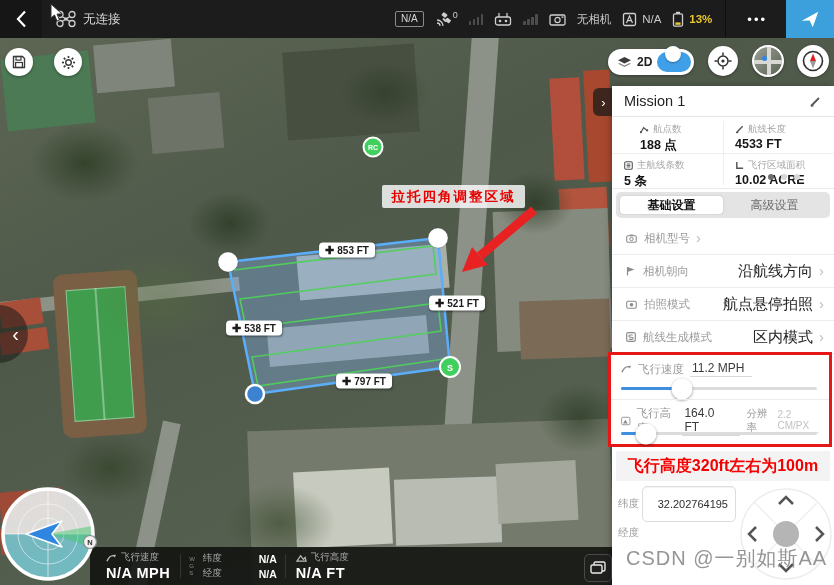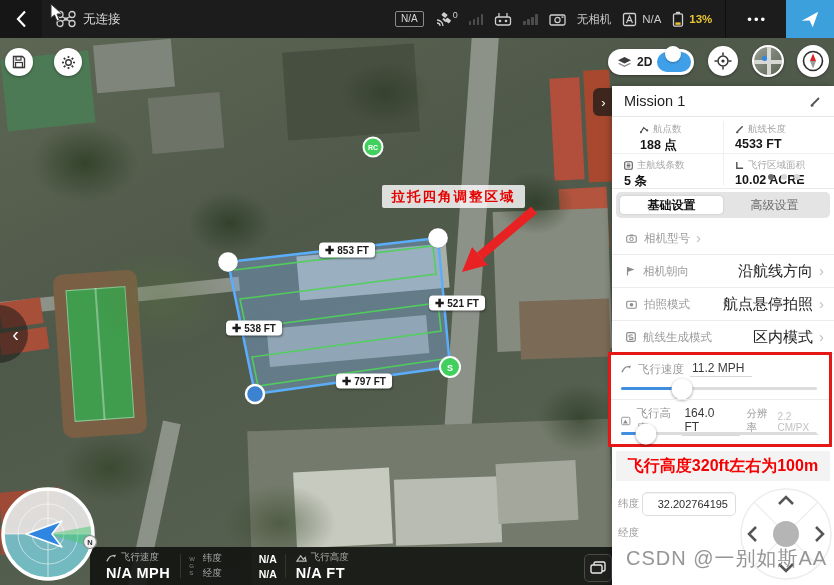--- a/index.html
+++ b/index.html
@@ -110,33 +110,33 @@
         display:flex;align-items:center;padding:0 10px 0 14px;cursor:pointer}
   .srow .si{margin-right:7px;display:flex}
   .srow .slbl{font-size:11.5px;color:#9a9a9a}
   .srow .sval{margin-left:auto;font-size:15px;color:#222;text-align:right}
   .srow .chev{color:#bdbdbd;font-size:15px;margin-left:6px;line-height:14px}
   .redbox{position:absolute;left:608px;top:352px;width:224px;height:95px;border:3px solid #e61717;background:#fff;z-index:7}
   .slrow{position:absolute;left:0;width:218px;height:44px}
   .slhead{display:flex;align-items:center;padding:6px 10px 0 10px;gap:6px}
   .slhead .slbl{font-size:11.5px;color:#9a9a9a}
   .slhead .sval{font-size:12px;color:#3a3a3a;border-bottom:1px solid #d8d8d8;padding:0 8px 1px 2px;min-width:58px}
-  .slhead .res{margin-left:auto;display:flex;align-items:flex-end;gap:4px}
+  .slhead .res{margin-left:auto;display:flex;align-items:center;gap:4px}
   .slhead .reslbl{font-size:10.5px;color:#9a9a9a}
   .slhead .resval{font-size:10px;color:#c2c2c2;border-bottom:1px solid #e2e2e2;padding-bottom:1px}
   .track{position:absolute;left:10px;top:32px;width:196px;height:3px;background:#dcdcdc;border-radius:2px}
   .fill{position:absolute;left:0;top:0;height:3px;background:#3f8fe0;border-radius:2px}
   .knob{position:absolute;top:50%;width:21px;height:21px;border-radius:50%;background:#fff;
         box-shadow:0 1px 3px rgba(0,0,0,.4);transform:translate(-50%,-50%);cursor:pointer}
   .sldiv{position:absolute;left:0;top:44px;width:218px;height:1px;background:#ececec}
   .noteb{position:absolute;left:616px;top:451px;width:214px;height:30px;background:#f3f3f3;z-index:7;
          display:flex;align-items:center;justify-content:center;color:#f50000;font-weight:bold;font-size:16px}
   .crow{position:absolute;left:612px;width:150px;height:24px;display:flex;align-items:center;z-index:7}
   .crow .cl{width:30px;font-size:10.5px;color:#9a9a9a;padding-left:6px}
-  .cbox{width:94px;height:24px;background:#fff;border:1px solid #ddd;border-radius:5px;box-shadow:inset 0 1px 1px rgba(0,0,0,.05);
+  .cbox{width:94px;height:36px;background:#fff;border:1px solid #ddd;border-radius:5px;box-shadow:inset 0 1px 1px rgba(0,0,0,.05);
         font-size:11px;color:#2d2d2d;display:flex;align-items:center;justify-content:flex-end;padding-right:7px}
   .dpad{position:absolute;left:739px;top:487px;z-index:7}
 
   .watermark{position:absolute;left:626px;top:545px;z-index:9;font-size:20px;color:rgba(130,130,130,.85);
              letter-spacing:1px;white-space:nowrap}
   .cursor{position:absolute;left:50px;top:3px;z-index:12;pointer-events:none}
 </style>
 </head>
 <body>
 

